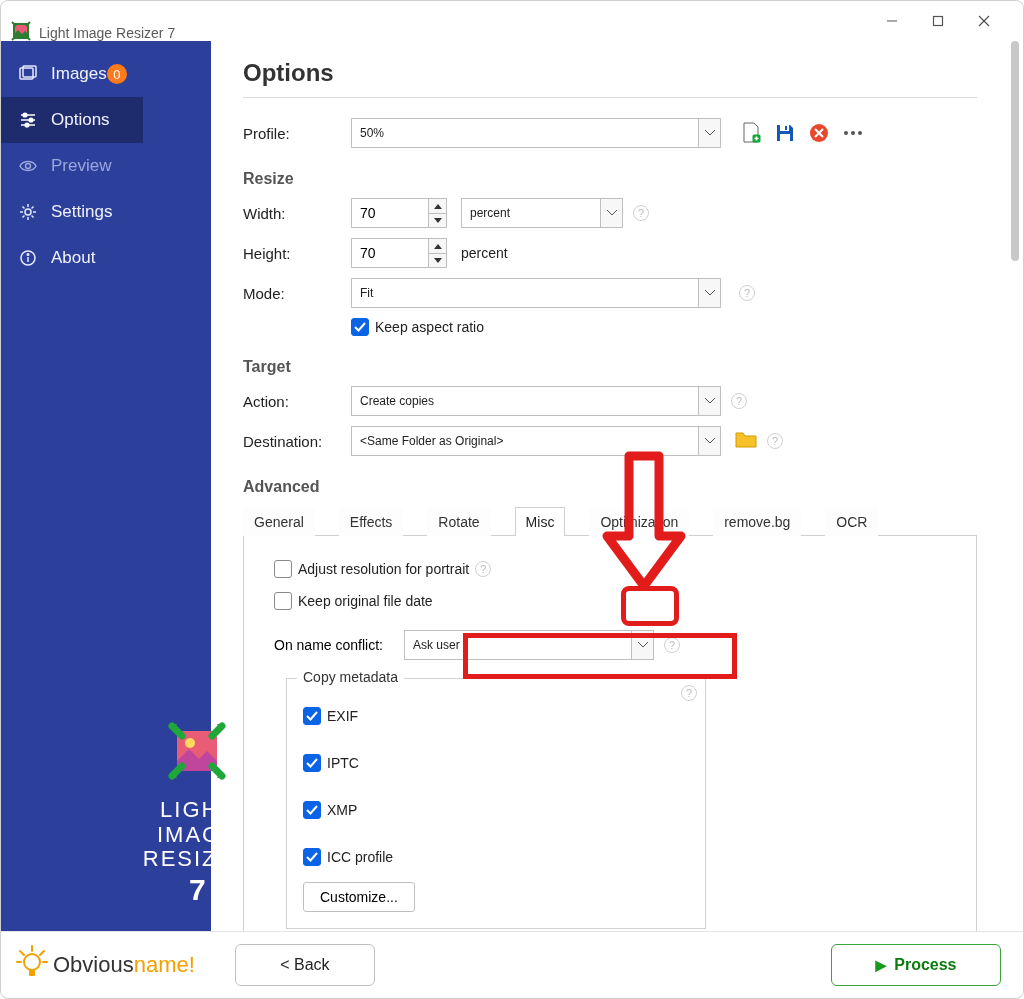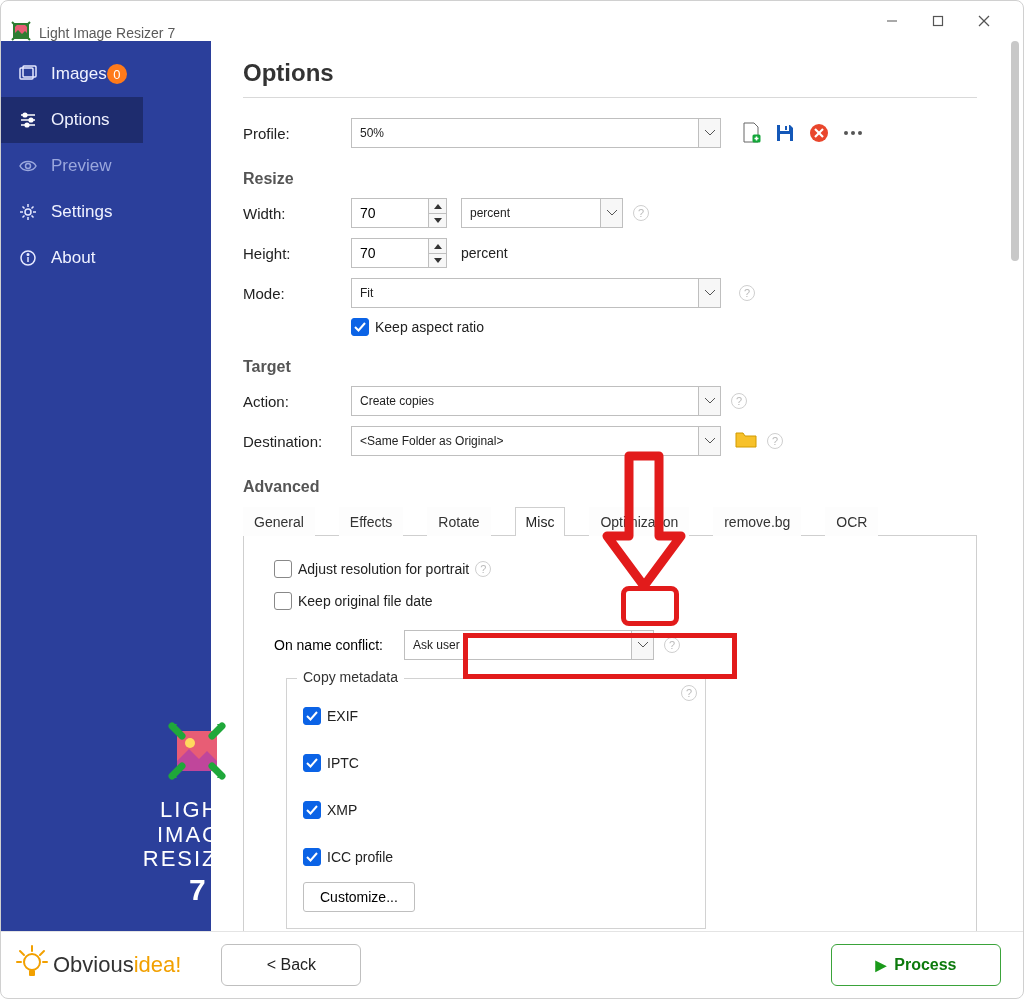--- a/index.html
+++ b/index.html
@@ -689,21 +689,21 @@
           <g stroke="#f2a000" stroke-width="2" stroke-linecap="round">
             <line x1="17" y1="2" x2="17" y2="7"></line>
             <line x1="5" y1="7" x2="9" y2="11"></line>
             <line x1="29" y1="7" x2="25" y2="11"></line>
             <line x1="2" y1="18" x2="6" y2="18"></line>
             <line x1="28" y1="18" x2="32" y2="18"></line>
           </g>
         </svg>
       </span>
       <span class="brandtext">
-        <span>Obvious</span><span class="accent">idea!</span>
+        <span>Obvious</span><span class="accent">name!</span>
       </span>
     </div>
     <button class="bigbtn back" style="margin-left:40px; width:140px">&lt;  Back</button>
     <span class="spacer"></span>
     <button class="bigbtn process" style="width:170px">
       <span class="tri">▶</span>
       <span>Process</span>
     </button>
   </div>
 

